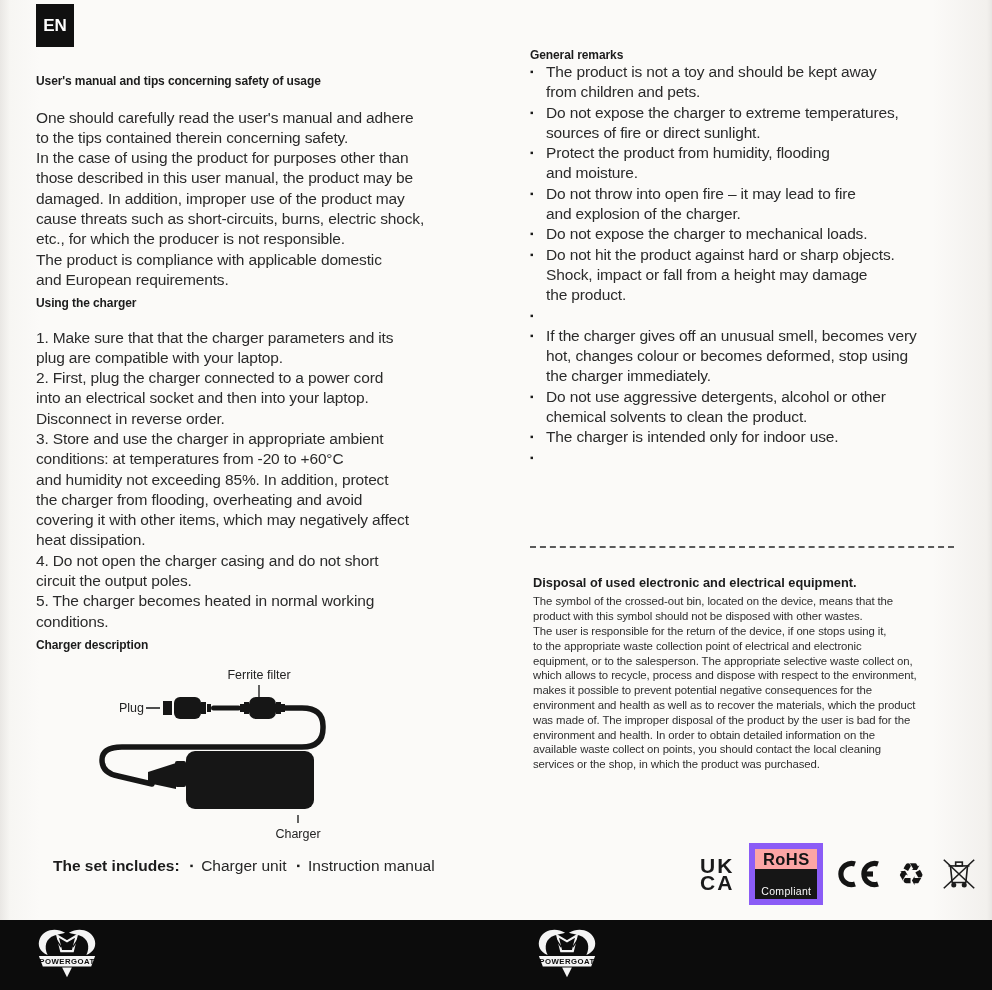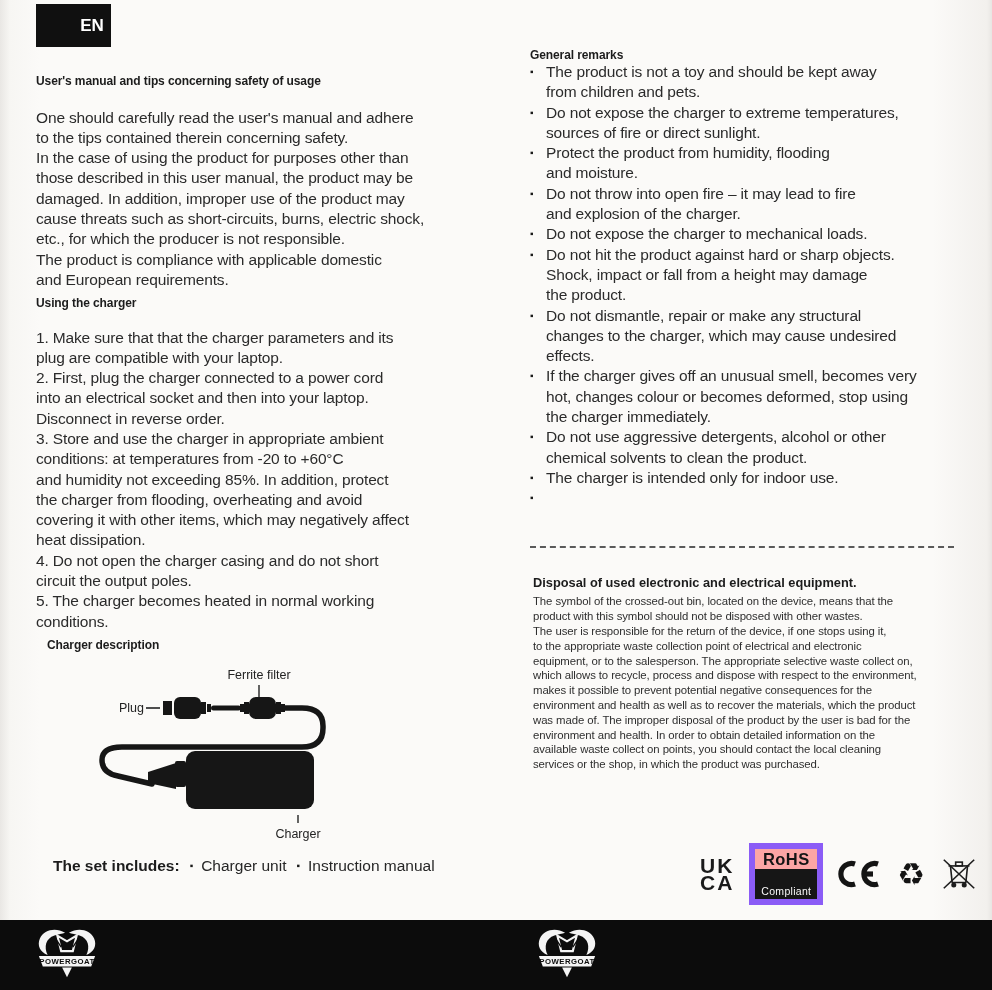--- a/index.html
+++ b/index.html
@@ -7,31 +7,31 @@
     width:992px;height:990px;position:relative;overflow:hidden;
     background:linear-gradient(90deg,#e9e7e4 0px,#f7f6f3 10px,#fbfaf8 40px,#fbfaf8 94%,#f2f0ed 99.5%,#e8e6e3 100%);
     font-family:"Liberation Sans",sans-serif;color:#262626;
     -webkit-font-smoothing:antialiased;
   }
   .pre{white-space:pre-line;}
   .abs{position:absolute;}
 
   
   .en-badge{left:36px;top:4px;width:38px;height:43px;background:#101010;color:#fff;
-    display:flex;align-items:center;justify-content:center;font-weight:bold;font-size:17px;padding-left:37px;}
+    display:flex;align-items:center;justify-content:center;font-weight:bold;font-size:17px;}
 
   
   .h-main{font-size:12px;font-weight:bold;color:#1c1c1c;letter-spacing:-0.1px;}
   .body-txt{font-size:15.5px;line-height:20.3px;letter-spacing:-0.15px;color:#2b2b2b;}
 
   .title{left:36px;top:66px;width:445px;}
   .intro{left:36px;top:92px;width:445px;}
   .using-head{left:36px;top:286px;}
   .using-steps{left:36px;top:312px;width:445px;}
-  .desc-head{left:36px;top:628px;margin-left:11px;}
+  .desc-head{left:36px;top:628px;}
   .diagram{left:36px;top:662px;}
   .set-includes{left:36px;top:857px;width:460px;font-size:15.5px;display:flex;align-items:baseline;gap:10px;}
   .set-includes .lbl{font-weight:bold;color:#1c1c1c;margin-left:17px;}
   .set-item{display:flex;align-items:baseline;gap:8px;}
   .sq-bullet{font-size:10px;color:#1b1b1b;transform:translateY(-2px);}
 
   
   .gr-head{left:530px;top:38px;}
   .gr-list{left:530px;top:62px;width:440px;margin:0;padding:0;list-style:none;}
   .gr-list li{display:flex;gap:8px;margin:0;}
@@ -166,23 +166,20 @@
       <span class="btxt pre">Do not expose the charger to mechanical loads.</span>
     </li>
   <li>
       <span class="sq">▪</span>
       <span class="btxt pre">Do not hit the product against hard or sharp objects.
 Shock, impact or fall from a height may damage
 the product.</span>
     </li>
   <li>
       <span class="sq">▪</span>
-      <span class="btxt pre">Do not dismantle, repair or make any structural
-changes to the charger, which may cause undesired
-effects.</span>
     </li>
   <li>
       <span class="sq">▪</span>
       <span class="btxt pre">If the charger gives off an unusual smell, becomes very
 hot, changes colour or becomes deformed, stop using
 the charger immediately.</span>
     </li>
   <li>
       <span class="sq">▪</span>
       <span class="btxt pre">Do not use aggressive detergents, alcohol or other

